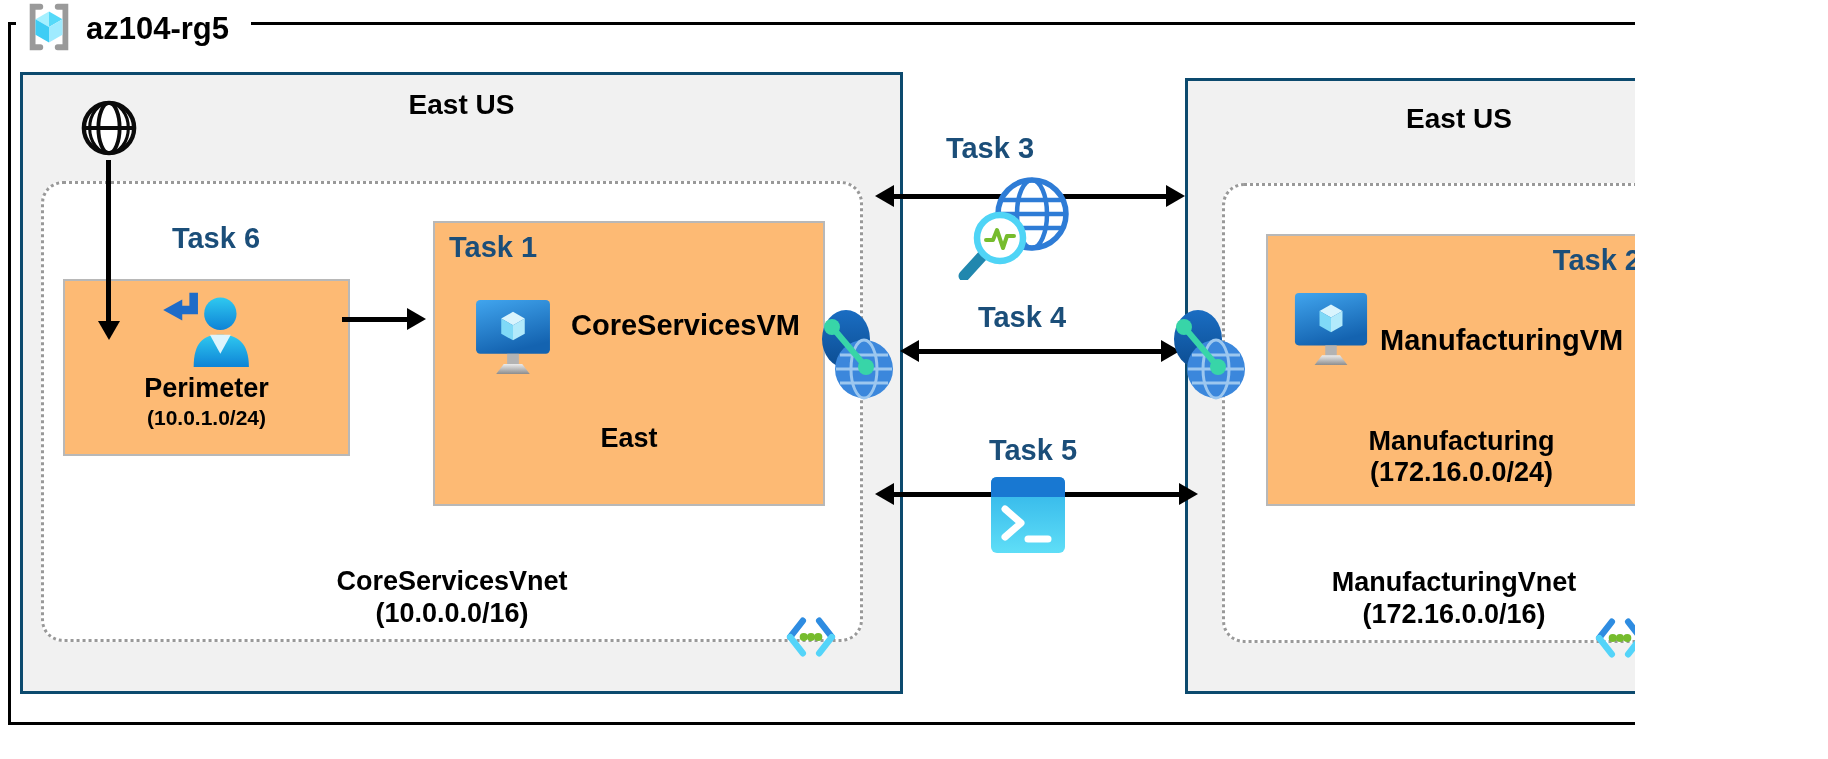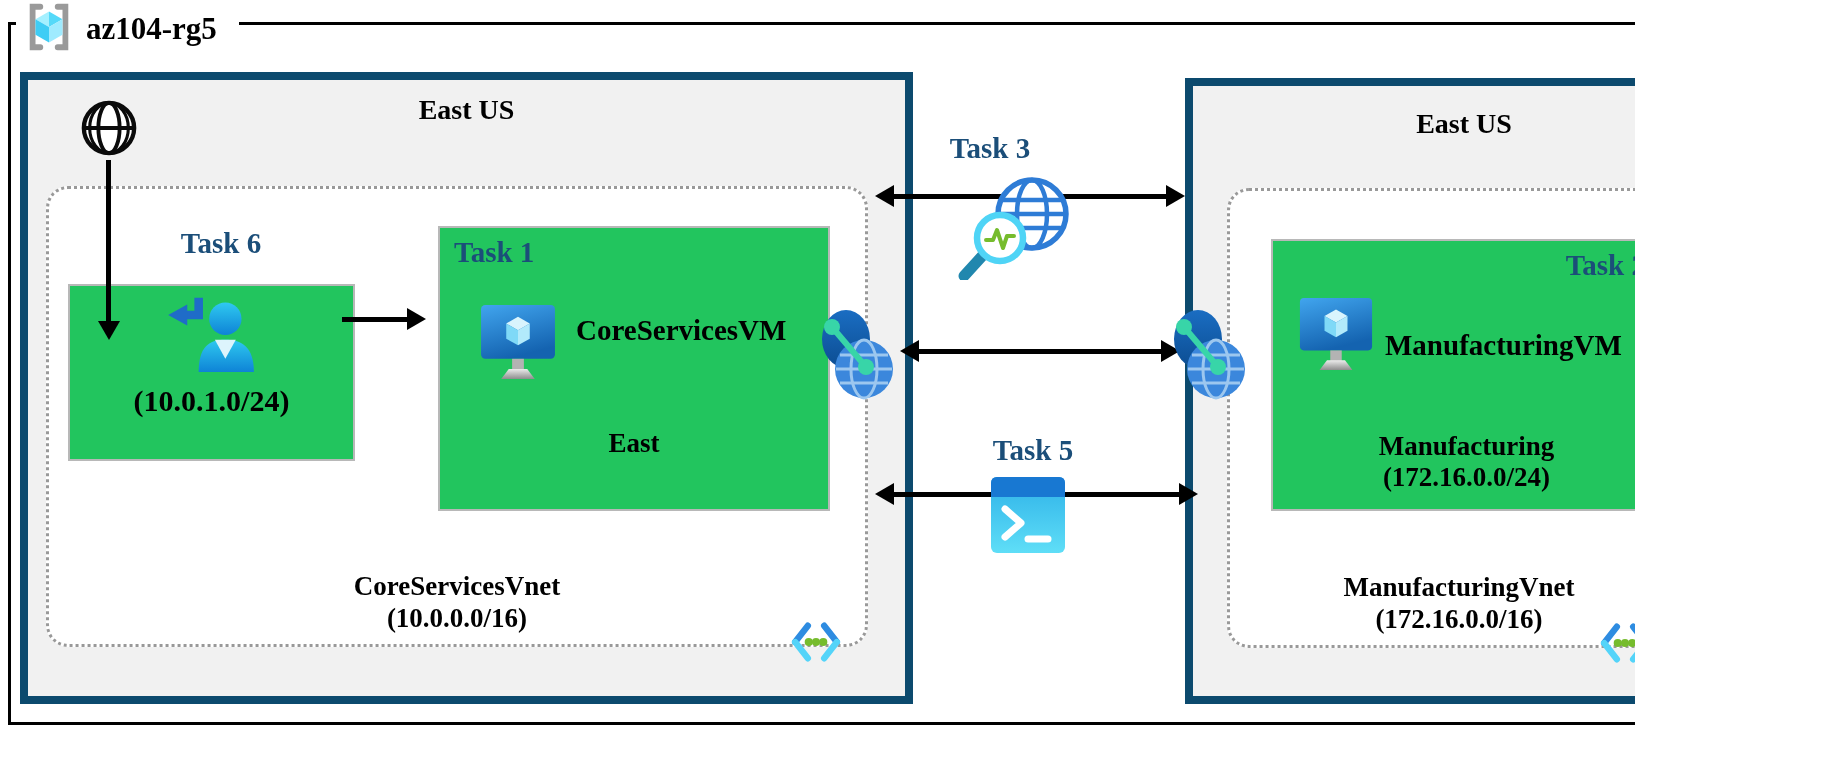--- a/index.html
+++ b/index.html
@@ -1,45 +1,45 @@
 <!DOCTYPE html>
 <html><head>
 <meta charset="utf-8">
 <style>
   html,body{margin:0;padding:0;background:#fff;}
   .canvas{position:relative;width:1635px;height:759px;background:#fff;overflow:hidden;
-          font-family:Liberation Serif, serif;font-weight:700;color:#000;}
+          font-family:Liberation Sans, sans-serif;font-weight:700;color:#000;}
 
   
   .outer-box{position:absolute;left:8px;top:22px;width:1753px;height:697px;border:3px solid #000;z-index:0;}
   .rg-header{position:absolute;left:16px;top:0;z-index:10;background:#fff;display:flex;align-items:center;
              padding:0 22px 0 6px;height:58px;}
   .rg-header .rg-name{font-size:31px;margin-left:10px;}
 
   
-  .region{position:absolute;background:#f1f1f1;border:8px solid #0c4a6e;z-index:1;}
+  .region{position:absolute;background:#f1f1f1;border:3px solid #0c4a6e;z-index:1;}
   .region-left{left:20px;top:72px;width:877px;height:616px;}
   .region-right{left:1185px;top:78px;width:542px;height:610px;}
   .region-title{position:absolute;left:0;right:0;text-align:center;font-size:28px;}
 
   
   .vnet{position:absolute;background:#fff;border:3px dotted #999;border-radius:22px;}
   .vnet-left{left:18px;top:106px;width:816px;height:455px;}
   .vnet-right{left:34px;top:102px;width:458px;height:454px;}
   .vnet-label{position:absolute;left:0;right:0;bottom:10px;text-align:center;font-size:27px;line-height:32px;}
 
   
-  .subnet-box{position:absolute;background:#22c55e;border:2px solid #b8b8b8;}
+  .subnet-box{position:absolute;background:#fdba74;border:2px solid #b8b8b8;}
   .task-label{color:#1b4e79;font-size:29px;white-space:nowrap;}
   .mid-task{position:absolute;width:180px;text-align:center;z-index:4;}
 
   .perimeter-box{left:19px;top:95px;width:283px;height:173px;text-align:center;}
   .perimeter-box .picon{margin-top:8px;}
   .sub-name{font-size:27px;line-height:30px;}
-  .sub-cidr{font-size:30px;line-height:30px;margin-top:8px;}
+  .sub-cidr{font-size:21px;line-height:30px;}
 
   .task1-box{left:389px;top:37px;width:388px;height:281px;}
   .task2-box{left:41px;top:48px;width:387px;height:268px;}
   .corner-label{position:absolute;top:8px;}
   .vm-name{position:absolute;font-size:29px;white-space:nowrap;}
   .subnet-caption{position:absolute;left:0;right:0;text-align:center;font-size:27px;line-height:31px;}
 
   
   .h-arrow{position:absolute;height:5px;background:#000;z-index:5;}
   .h-arrow.double::before{content:"";position:absolute;left:-18px;top:-9px;width:0;height:0;border-style:solid;
@@ -109,20 +109,21 @@
       <div class="subnet-box perimeter-box">
         <div class="picon">
           <svg width="92" height="80" viewBox="0 0 96 84">
             <path d="M34 4 V22 H20" fill="none" stroke="#1f6cc8" stroke-width="9"></path>
             <polygon points="22,11 22,33 2,22" fill="#1f6cc8"></polygon>
             <circle cx="62" cy="26" r="17" fill="url(#gUser)"></circle>
             <path d="M34 82 C34 56 44 48 62 48 C80 48 92 56 92 82 Z" fill="url(#gUser)"></path>
             <polygon points="51,48 73,48 62,68" fill="#ddf4fc"></polygon>
           </svg>
         </div>
+        <div class="sub-name">Perimeter</div>
         <div class="sub-cidr">(10.0.1.0/24)</div>
       </div>
 
       <div class="subnet-box task1-box">
         <div class="task-label corner-label" style="left:14px;">Task 1</div>
         <div style="position:absolute;left:36px;top:66px;">
           <svg width="84" height="96" viewBox="0 0 100 100">
             <rect x="6" y="6" width="88" height="64" rx="5" fill="url(#gVM)"></rect>
             <polygon points="50,20 64,28 50,36 36,28" fill="#d9f4fd"></polygon>
             <polygon points="36,28 50,36 50,54 36,46" fill="#7fd9f7"></polygon>
@@ -193,20 +194,21 @@
           <line x1="55" y1="24" x2="41" y2="42" stroke="#54d4f9" stroke-width="7" stroke-linecap="round"></line>
           <circle cx="24" cy="24" r="4.5" fill="#76bc2d"></circle>
           <circle cx="32" cy="24" r="4.5" fill="#76bc2d"></circle>
           <circle cx="40" cy="24" r="4.5" fill="#76bc2d"></circle>
         </svg>
       </div>
     </div>
   </div>
 
   <div class="mid-task task-label" style="left:900px;top:132px;">Task 3</div>
+  <div class="mid-task task-label" style="left:932px;top:301px;">Task 4</div>
   <div class="mid-task task-label" style="left:943px;top:434px;">Task 5</div>
 
   <div class="v-arrow" style="left:106px;top:160px;height:162px;"></div>
   <div class="h-arrow right-only" style="left:342px;top:317px;width:66px;"></div>
   <div class="h-arrow double" style="left:893px;top:194px;width:274px;"></div>
   <div class="h-arrow double" style="left:918px;top:349px;width:244px;"></div>
   <div class="h-arrow double" style="left:893px;top:492px;width:287px;"></div>
 
   <div class="float-icon" style="left:80px;top:99px;">
     <svg width="58" height="58" viewBox="0 0 60 60">

